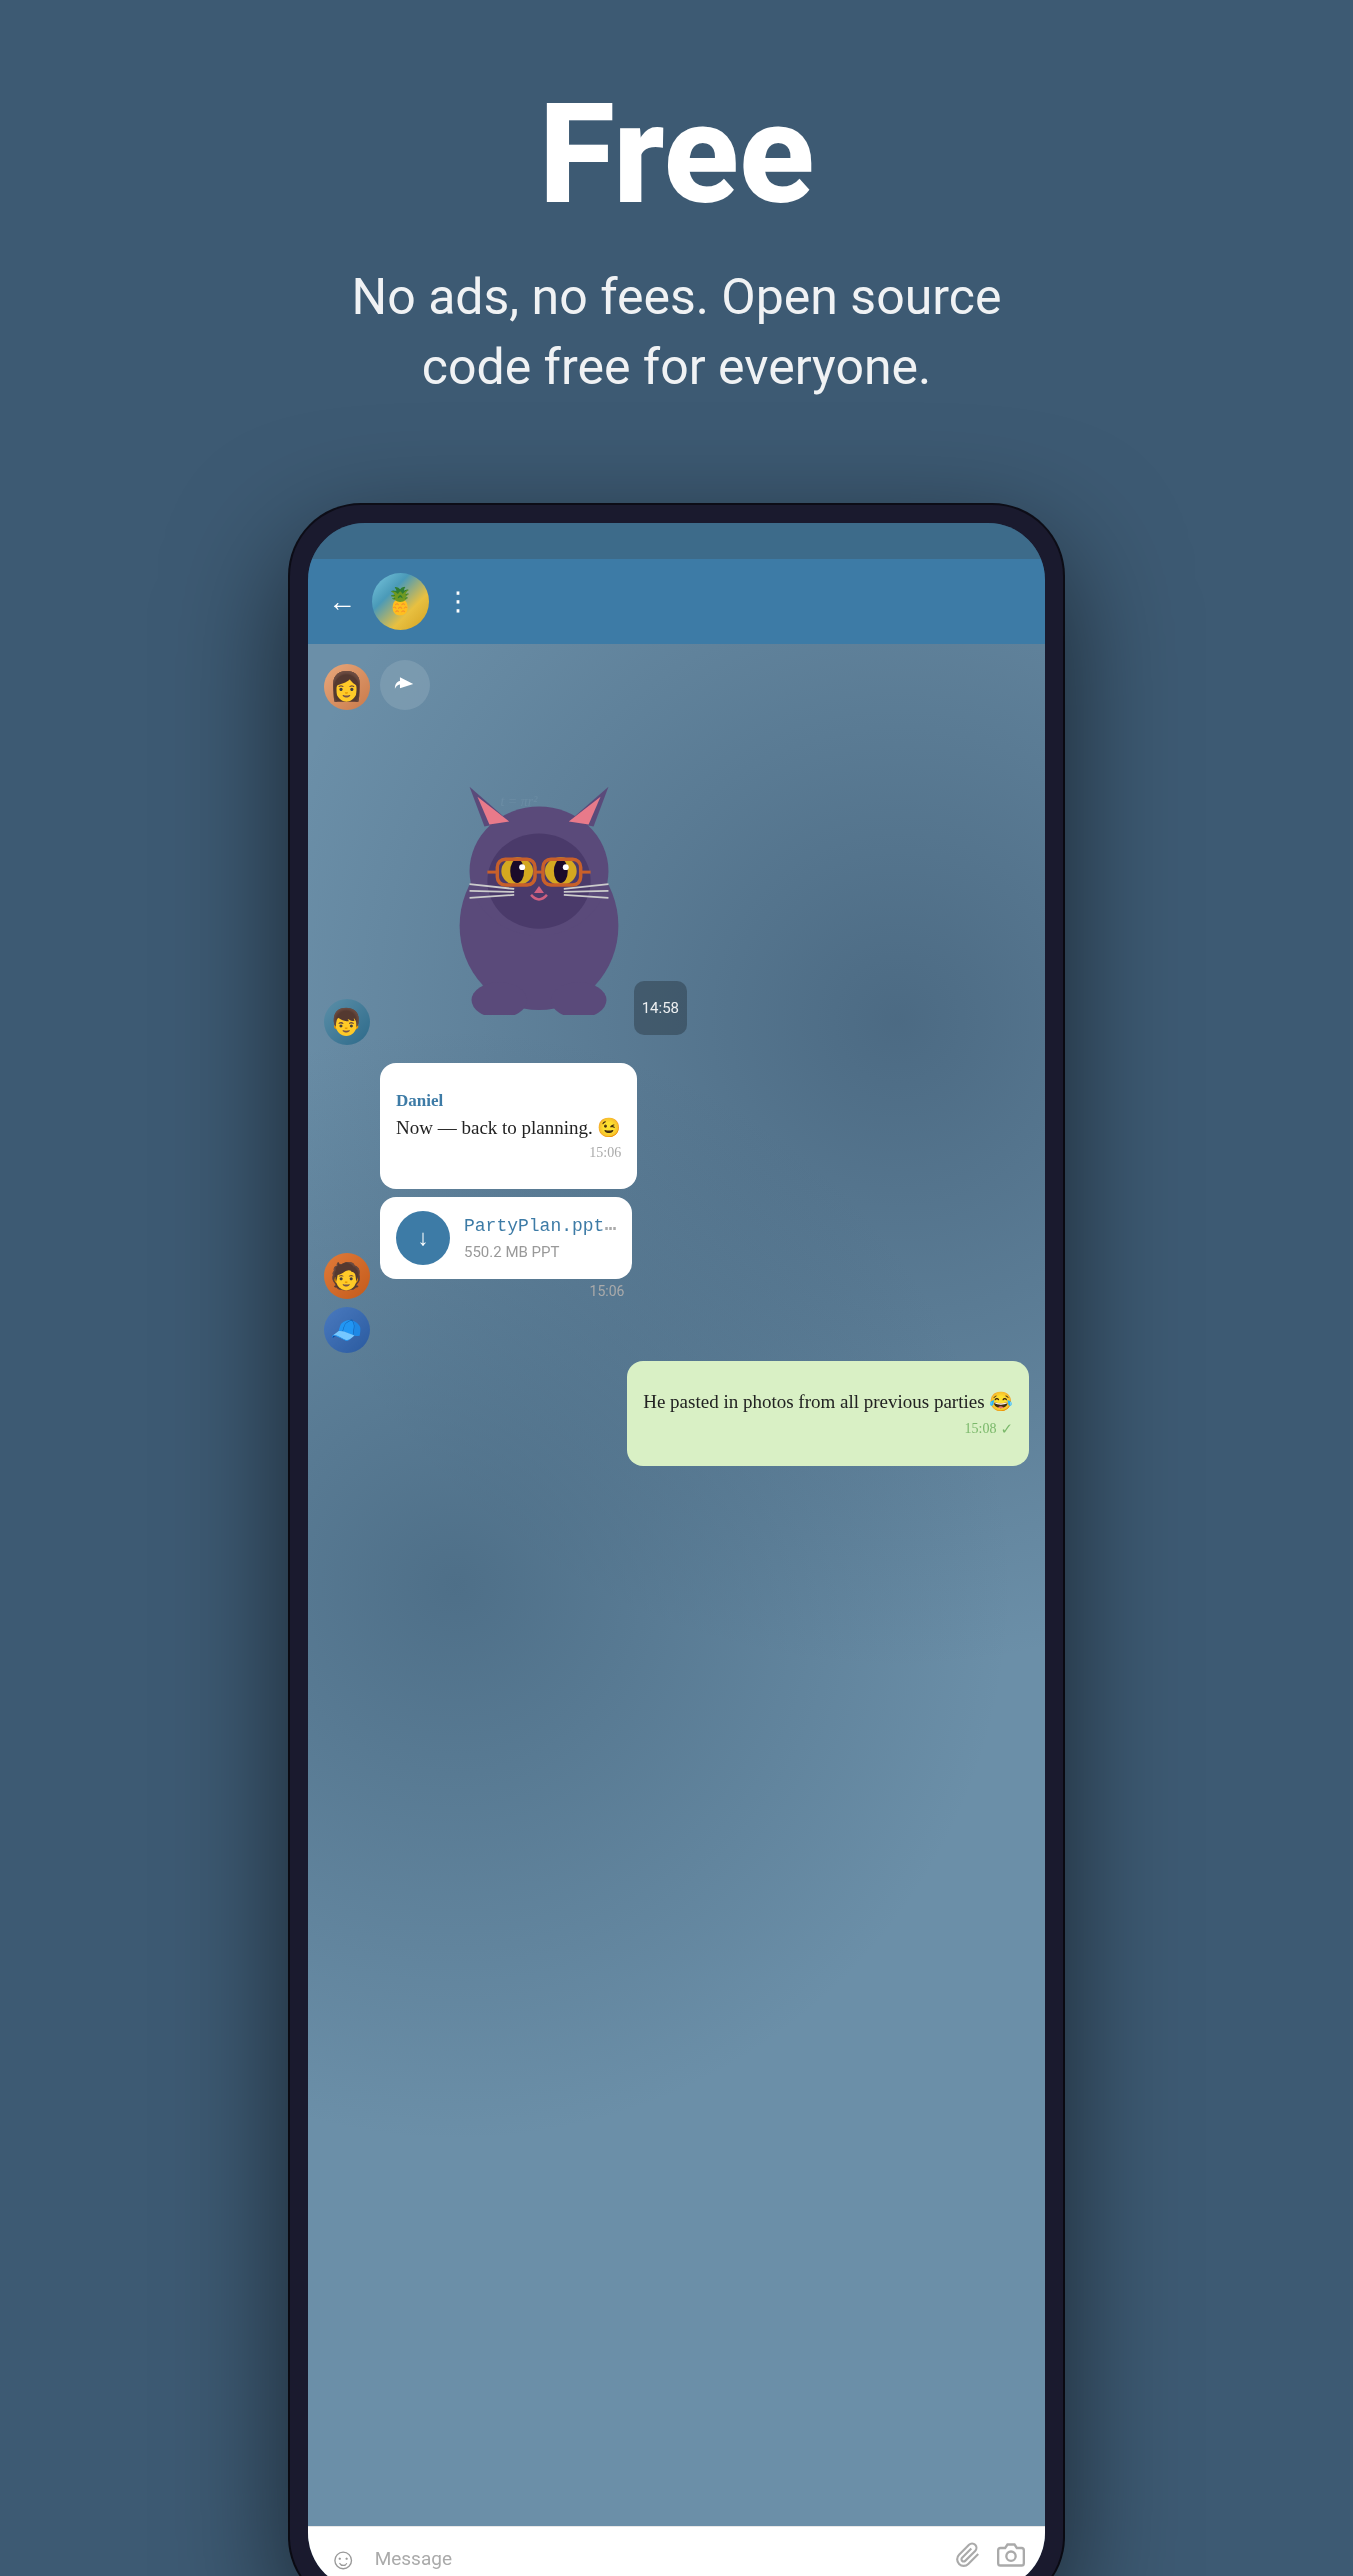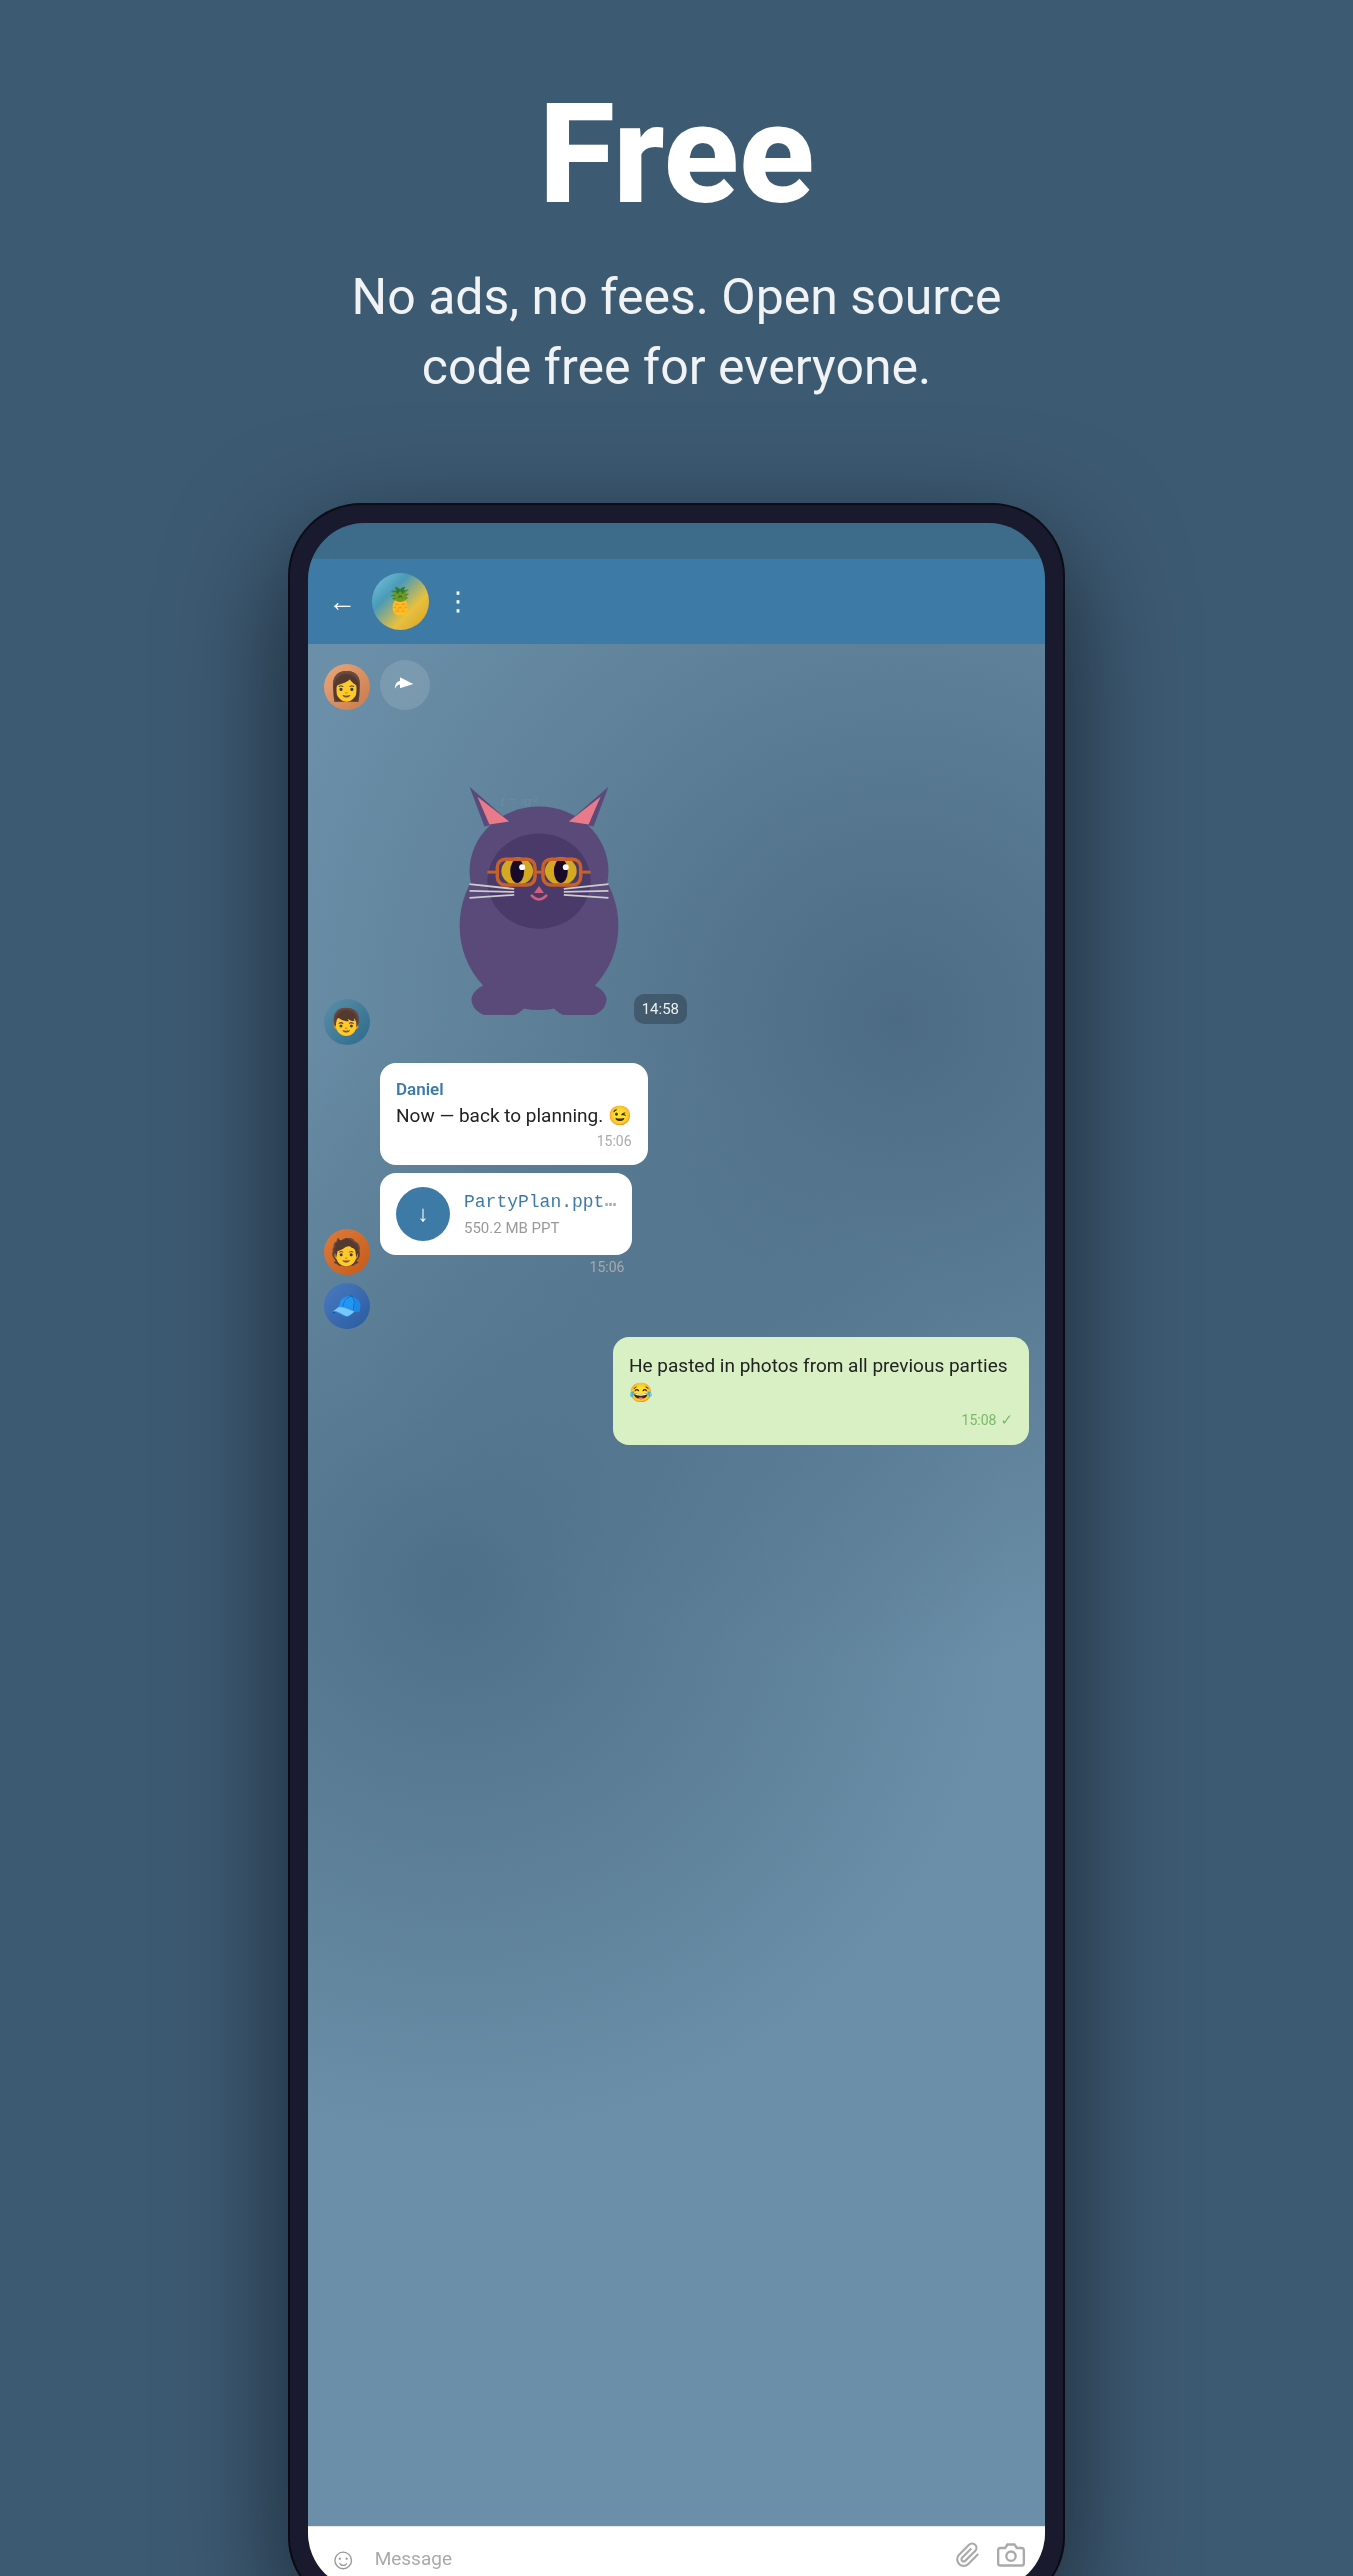--- a/index.html
+++ b/index.html
@@ -229,36 +229,37 @@
       position: absolute;
       inset: 0;
       display: flex;
       align-items: center;
       justify-content: center;
       opacity: 0.25;
     }
 
     .sticker-time {
       position: absolute;
-      bottom: 21px;
+      bottom: 10px;
       right: 10px;
       color: rgba(255,255,255,0.9);
       font-size: 15px;
       background: rgba(0,0,0,0.25);
-      padding: 6px 8px;
+      padding: 18px 8px;
       border-radius: 10px;
     }
 
     
     .bubble {
       background: white;
       border-radius: 16px;
-      padding: 16px 16px;
+      padding: 28px 16px;
       max-width: 416px;
       position: relative;
+      font-family: Liberation Serif, serif;
     }
 
     .bubble.outgoing {
       background: #d9f0c5;
     }
 
     .bubble-sender {
       color: #3d7ba6;
       font-size: 17px;
       font-weight: 600;

